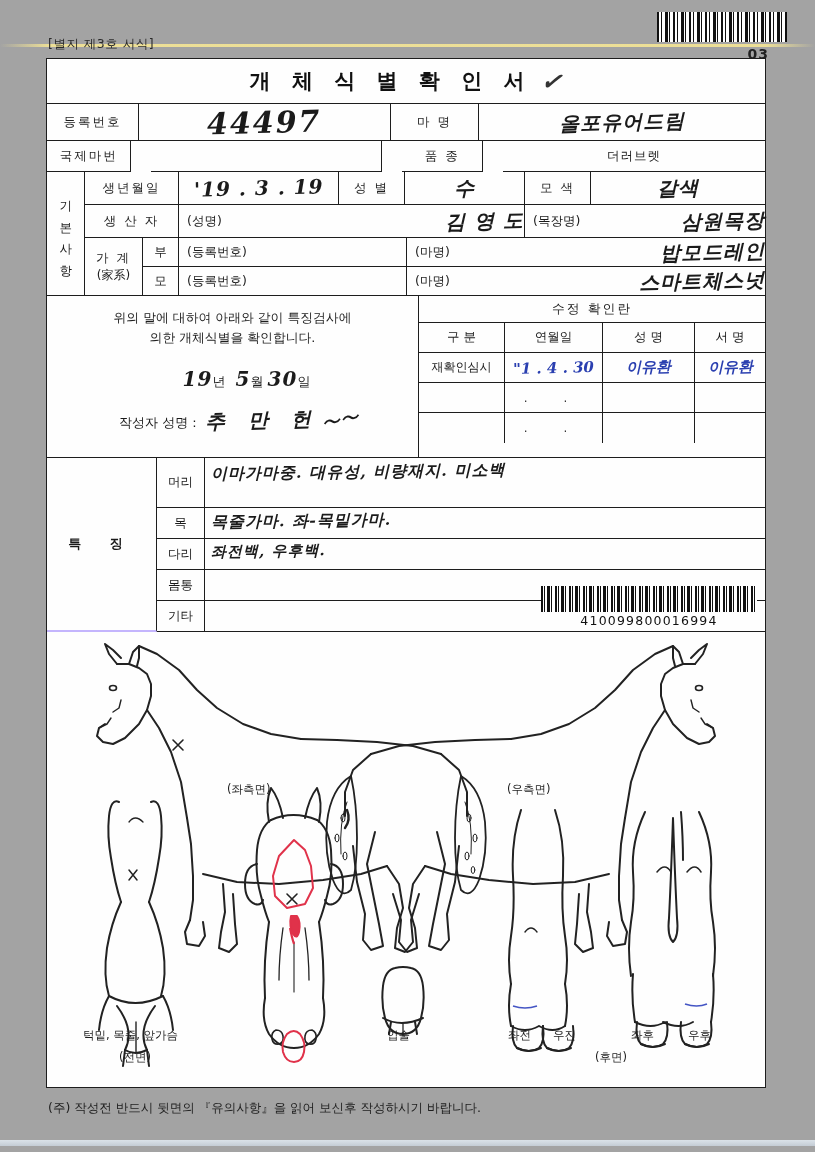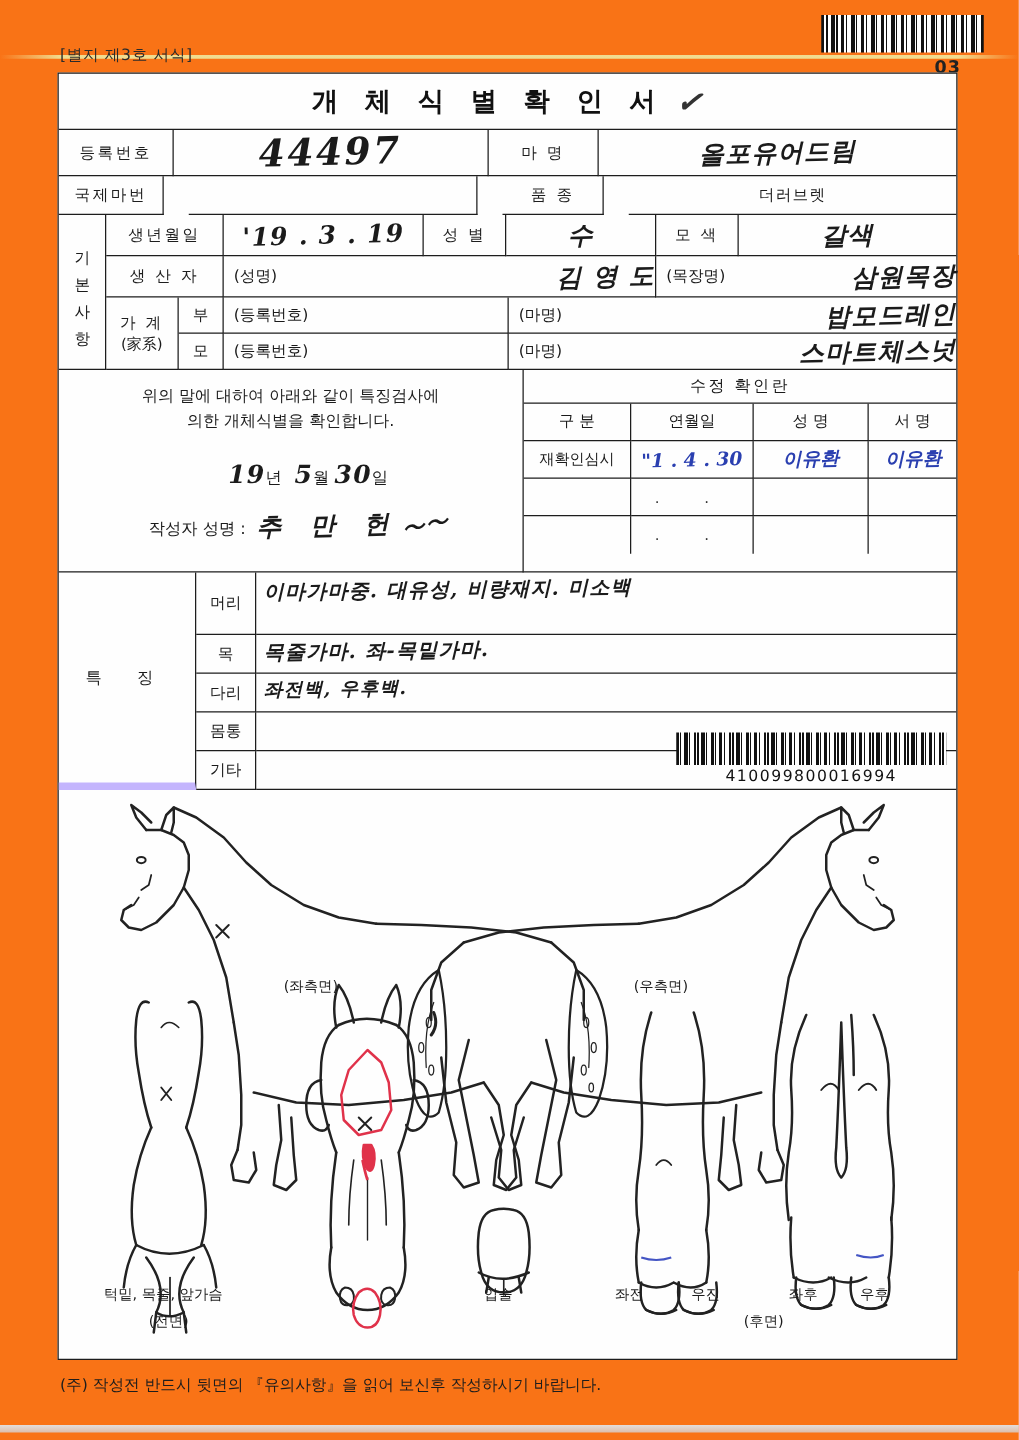--- a/index.html
+++ b/index.html
@@ -11,21 +11,21 @@
     width: 815px;
     height: 1152px;
     position: relative;
     font-family: "DejaVu Sans", "Liberation Sans", sans-serif;
     color: #1a1a1a;
     overflow: hidden;
   }
   .page {
     position: absolute;
     inset: 0;
-    background: #f97316;
+    background: #a3a3a3;
   }
   
   .scan-line {
     position: absolute;
     left: 0; right: 0;
     top: 44px;
     height: 3px;
     background: linear-gradient(to right, rgba(245,232,170,0.0), rgba(240,226,150,0.95) 6%, rgba(240,226,150,0.95) 94%, rgba(245,232,170,0));
   }
   .scan-line2 {
@@ -466,21 +466,21 @@
         <div class="row corr-row">
           <div class="cell corr-c1"></div>
           <div class="cell corr-c2 dots">.    .</div>
           <div class="cell corr-c3"></div>
           <div class="cell corr-c4"></div>
         </div>
       </div>
     </div>
 
     <div style="display:flex;position:relative;">
-      <div class="cell char-side" style="height:174px;border-bottom:6px solid #c4b5fd;">
+      <div class="cell char-side" style="height:174px;border-bottom:2px solid #c4b5fd;font-weight:bold;">
         <span class="char-side-inner">특 징</span>
       </div>
       <div style="flex:1;">
 
         <div class="row rh-head">
           <div class="cell char-lab">머리</div>
           <div class="cell char-val val-left">
             <span class="hwline" style="top:4px;">이마가마중. 대유성, 비량재지. 미소백</span>
           </div>
         </div>
@@ -678,21 +678,21 @@
           <path d="M466 374 q12 4 24 0"></path>
           <path d="M638 372 q12 4 22 0"></path>
         </g>
       </svg>
 
       <div class="dlabel" style="left:180px; top:150px;">(좌측면)</div>
       <div class="dlabel" style="left:460px; top:150px;">(우측면)</div>
       <div class="dlabel" style="left:36px; top:396px;">턱밑, 목줄, 앞가슴</div>
       <div class="dlabel" style="left:72px; top:418px;">(전면)</div>
       <div class="dlabel" style="left:340px; top:396px;">입술</div>
-      <div class="dlabel" style="left:445px; top:396px;">좌전</div>
+      <div class="dlabel" style="left:461px; top:396px;">좌전</div>
       <div class="dlabel" style="left:506px; top:396px;">우진</div>
       <div class="dlabel" style="left:584px; top:396px;">좌후</div>
       <div class="dlabel" style="left:641px; top:396px;">우후</div>
       <div class="dlabel" style="left:548px; top:418px;">(후면)</div>
     </div>
 
   </div>
 
   <div class="footnote">(주) 작성전 반드시 뒷면의 『유의사항』을 읽어 보신후 작성하시기 바랍니다.</div>
 </div>

